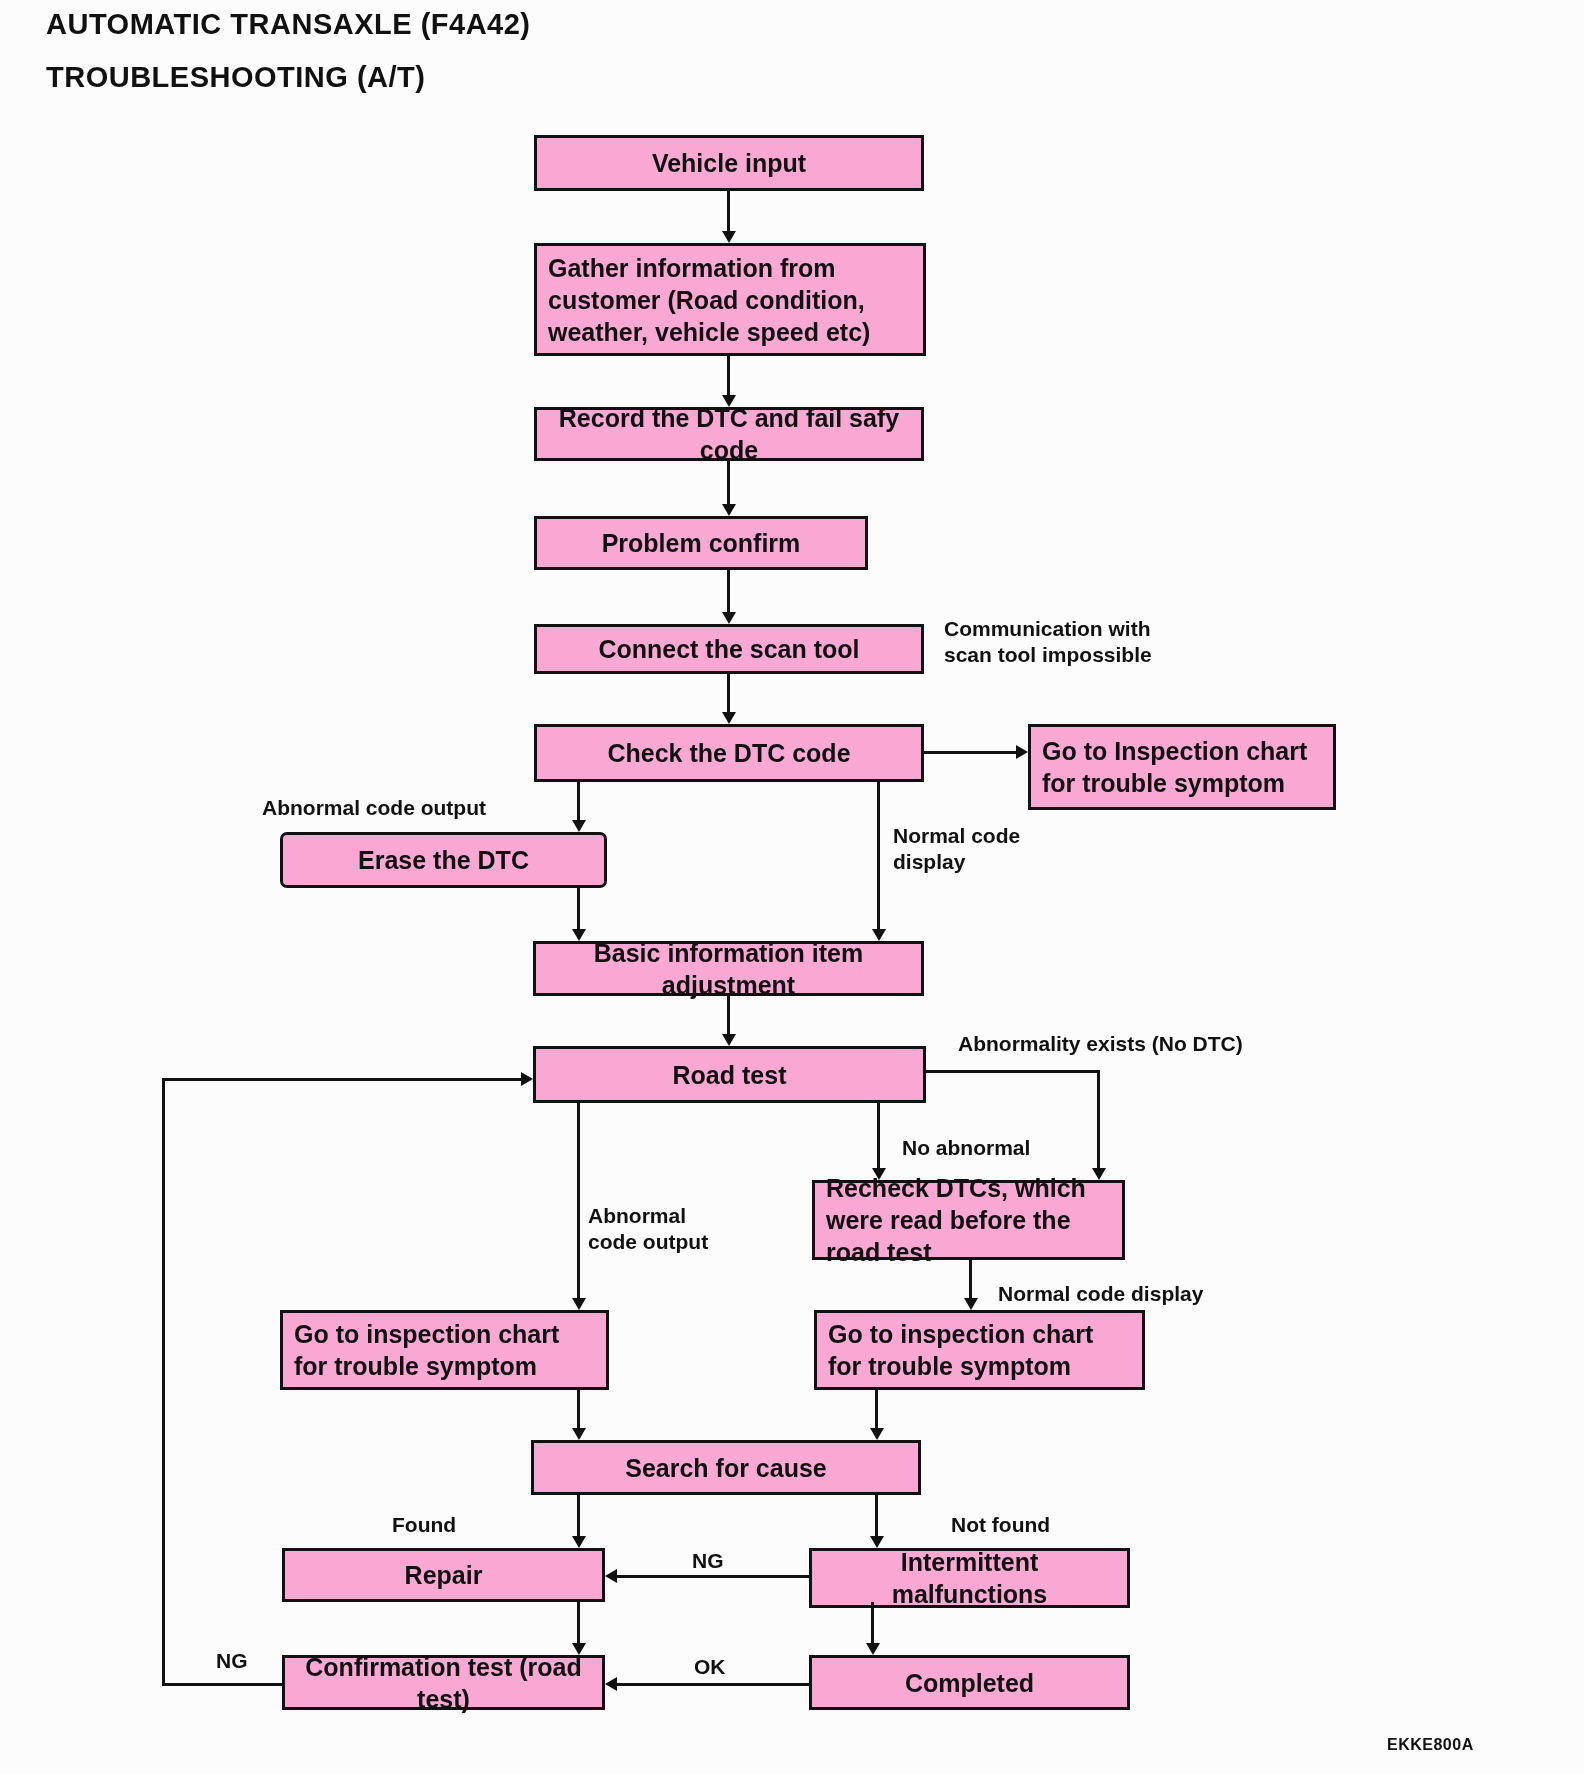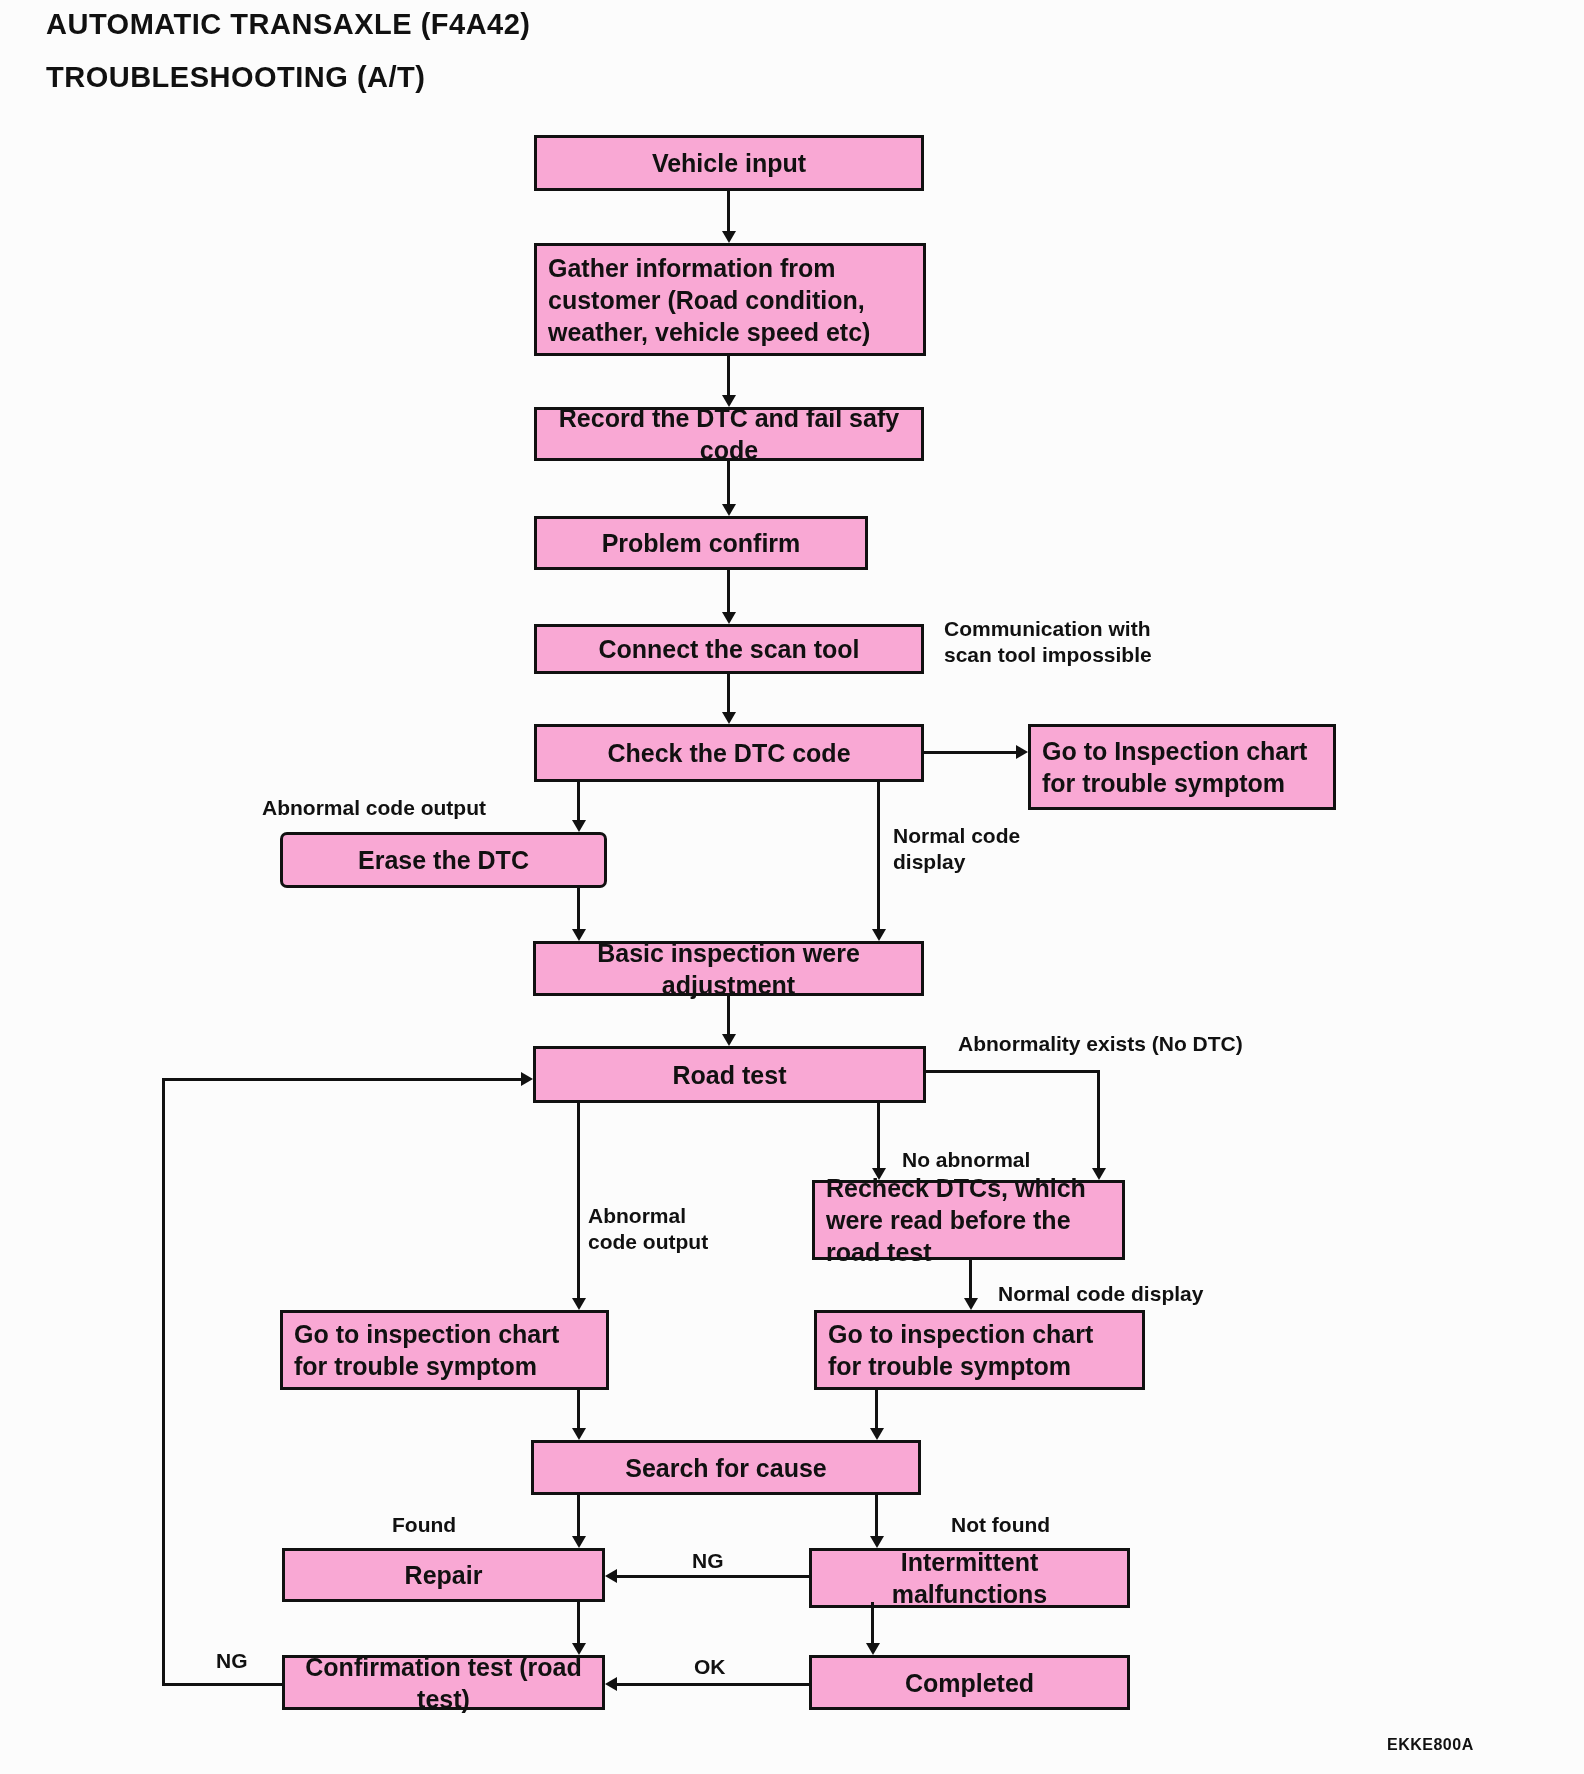--- a/index.html
+++ b/index.html
@@ -32,36 +32,36 @@
   <div class="title" style="left:46px;top:61px;">TROUBLESHOOTING (A/T)</div>
 
   <div class="node" style="left:534px;top:135px;width:390px;height:56px;">Vehicle input</div>
   <div class="node la" style="left:534px;top:243px;width:392px;height:113px;">Gather information from customer (Road condition, weather, vehicle speed etc)</div>
   <div class="node" style="left:534px;top:407px;width:390px;height:54px;">Record the DTC and fail safy code</div>
   <div class="node" style="left:534px;top:516px;width:334px;height:54px;">Problem confirm</div>
   <div class="node" style="left:534px;top:624px;width:390px;height:50px;">Connect the scan tool</div>
   <div class="node" style="left:534px;top:724px;width:390px;height:58px;">Check the DTC code</div>
   <div class="node la" style="left:1028px;top:724px;width:308px;height:86px;">Go to Inspection chart for trouble symptom</div>
   <div class="node" style="left:280px;top:832px;width:327px;height:56px;border-radius:7px;">Erase the DTC</div>
-  <div class="node" style="left:533px;top:941px;width:391px;height:55px;">Basic inspection were adjustment</div>
+  <div class="node" style="left:533px;top:941px;width:391px;height:55px;">Basic information item adjustment</div>
   <div class="node" style="left:533px;top:1046px;width:393px;height:57px;">Road test</div>
   <div class="node la" style="left:812px;top:1180px;width:313px;height:80px;">Recheck DTCs, which were read before the road test</div>
   <div class="node la" style="left:280px;top:1310px;width:329px;height:80px;">Go to inspection chart for trouble symptom</div>
   <div class="node la" style="left:814px;top:1310px;width:331px;height:80px;">Go to inspection chart for trouble symptom</div>
   <div class="node" style="left:531px;top:1440px;width:390px;height:55px;">Search for cause</div>
   <div class="node" style="left:282px;top:1548px;width:323px;height:54px;">Repair</div>
   <div class="node" style="left:809px;top:1548px;width:321px;height:60px;">Intermittent malfunctions</div>
   <div class="node" style="left:282px;top:1655px;width:323px;height:55px;">Confirmation test (road test)</div>
   <div class="node" style="left:809px;top:1655px;width:321px;height:55px;">Completed</div>
 
   <div class="lbl wrap" style="left:944px;top:616px;width:215px;">Communication with scan tool impossible</div>
   <div class="lbl" style="left:262px;top:795px;">Abnormal code output</div>
   <div class="lbl wrap" style="left:893px;top:823px;width:140px;">Normal code display</div>
   <div class="lbl" style="left:958px;top:1031px;">Abnormality exists (No DTC)</div>
-  <div class="lbl" style="left:902px;top:1135px;margin-top:12px;">No abnormal</div>
+  <div class="lbl" style="left:902px;top:1135px;">No abnormal</div>
   <div class="lbl wrap" style="left:588px;top:1203px;width:150px;">Abnormal code output</div>
   <div class="lbl" style="left:998px;top:1281px;">Normal code display</div>
   <div class="lbl" style="left:392px;top:1512px;">Found</div>
   <div class="lbl" style="left:951px;top:1512px;">Not found</div>
   <div class="lbl" style="left:692px;top:1548px;">NG</div>
   <div class="lbl" style="left:694px;top:1654px;">OK</div>
   <div class="lbl" style="left:216px;top:1648px;">NG</div>
 
   <div class="figcode" style="left:1387px;top:1736px;">EKKE800A</div>
 

